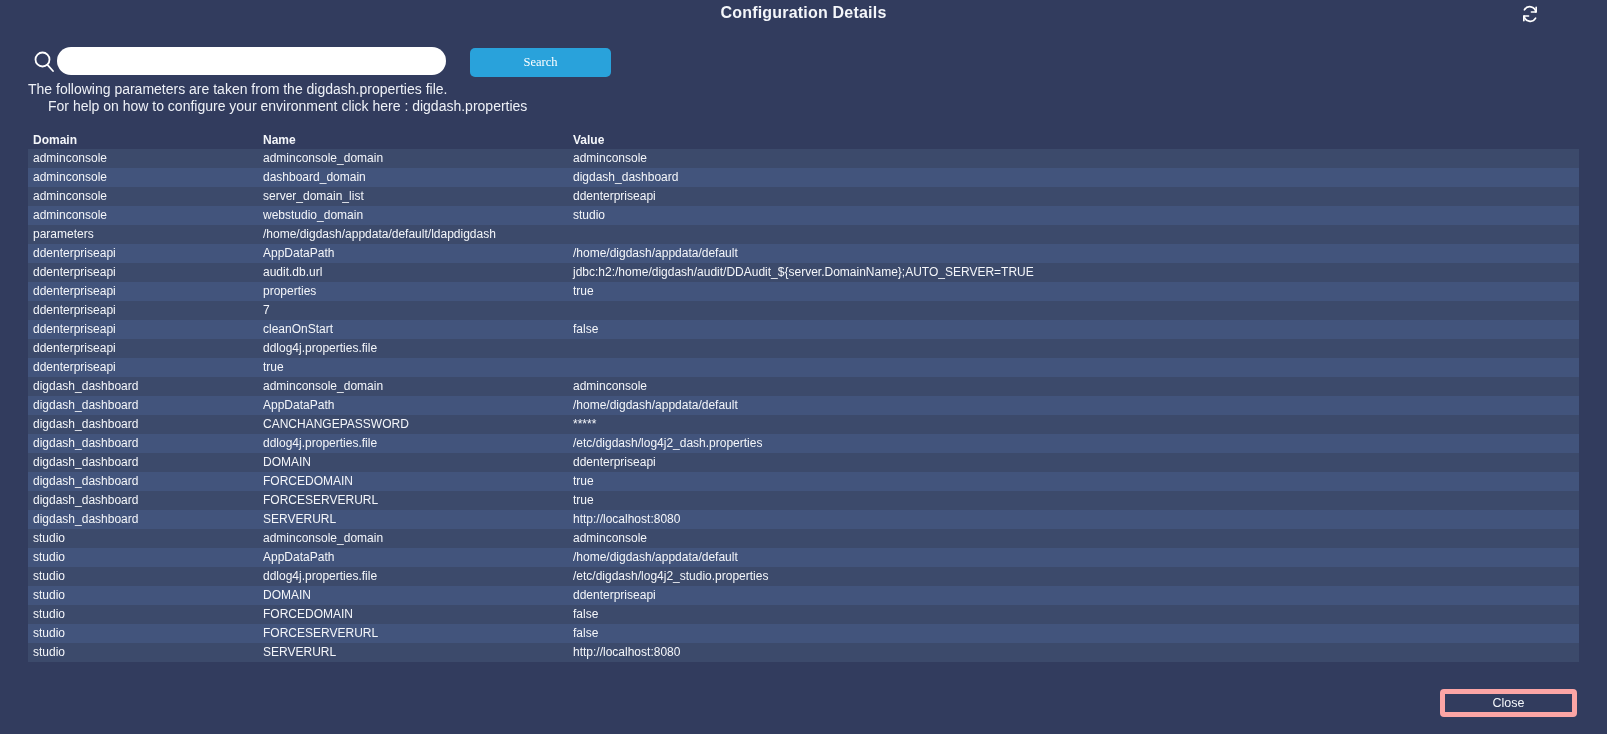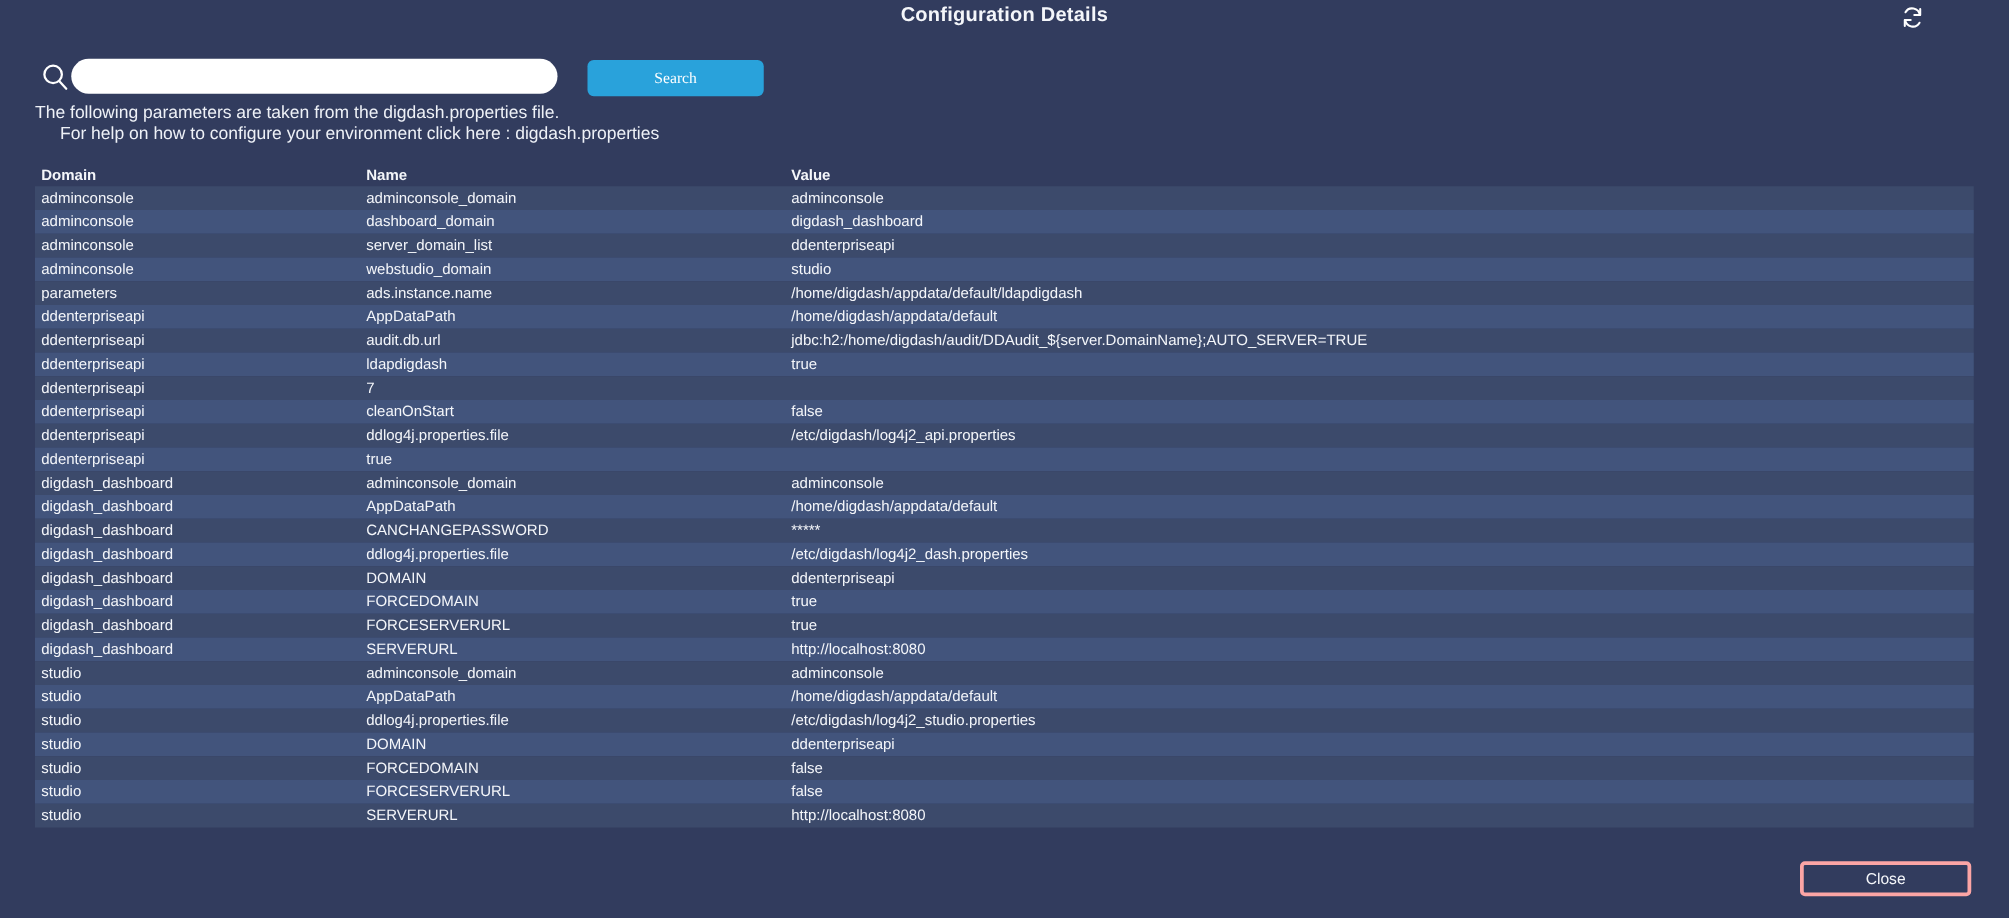--- a/index.html
+++ b/index.html
@@ -52,38 +52,37 @@
   .info-line-2 { top:98px;margin-left:20px; }
   .props-link { color:#eef1f7; text-decoration:none; cursor:pointer; }
 
   
   .config-table {
     position:absolute; left:28px; top:131px; width:1551px;
   }
   .thead, .trow {
     display:grid;
     grid-template-columns:230px 310px 1fr;
-    gap:30px;
   }
   .thead { height:18px; line-height:18px; font-weight:bold; font-size:12px; }
   .trow  { height:19px; line-height:19px; font-size:12px; }
   .trow:nth-child(odd)  { background:#3c4a6b; }
   .trow:nth-child(even) { background:#42547c; }
   .cell {
     padding-left:5px;
     overflow:hidden; white-space:nowrap; text-overflow:ellipsis;
     color:#f4f6fa;
   }
 
   
   .close-button {
     position:absolute; right:30px; top:689px;
     width:137px; height:28px;
     background:transparent;
-    border:3px solid #fca5a5; border-radius:4px;
+    border:5px solid #fca5a5; border-radius:4px;
     color:#f4f6fa; font-size:12.5px;
     font-family:"Liberation Sans", sans-serif;
     cursor:pointer; box-sizing:border-box;
   }
 </style>
 </head>
 <body>
 
 <div class="page">
 
@@ -135,51 +134,49 @@
           <div class="cell">server_domain_list</div>
           <div class="cell">ddenterpriseapi</div>
         </div>
         <div class="trow">
           <div class="cell">adminconsole</div>
           <div class="cell">webstudio_domain</div>
           <div class="cell">studio</div>
         </div>
         <div class="trow">
           <div class="cell">parameters</div>
-          <div class="cell">ads.instance.name</div>
           <div class="cell">/home/digdash/appdata/default/ldapdigdash</div>
         </div>
         <div class="trow">
           <div class="cell">ddenterpriseapi</div>
           <div class="cell">AppDataPath</div>
           <div class="cell">/home/digdash/appdata/default</div>
         </div>
         <div class="trow">
           <div class="cell">ddenterpriseapi</div>
           <div class="cell">audit.db.url</div>
           <div class="cell">jdbc:h2:/home/digdash/audit/DDAudit_${server.DomainName};AUTO_SERVER=TRUE</div>
         </div>
         <div class="trow">
           <div class="cell">ddenterpriseapi</div>
-          <div class="cell">ldapdigdash</div>
+          <div class="cell">properties</div>
           <div class="cell">true</div>
         </div>
         <div class="trow">
           <div class="cell">ddenterpriseapi</div>
           <div class="cell">7</div>
         </div>
         <div class="trow">
           <div class="cell">ddenterpriseapi</div>
           <div class="cell">cleanOnStart</div>
           <div class="cell">false</div>
         </div>
         <div class="trow">
           <div class="cell">ddenterpriseapi</div>
           <div class="cell">ddlog4j.properties.file</div>
-          <div class="cell">/etc/digdash/log4j2_api.properties</div>
         </div>
         <div class="trow">
           <div class="cell">ddenterpriseapi</div>
           <div class="cell">true</div>
         </div>
         <div class="trow">
           <div class="cell">digdash_dashboard</div>
           <div class="cell">adminconsole_domain</div>
           <div class="cell">adminconsole</div>
         </div>

